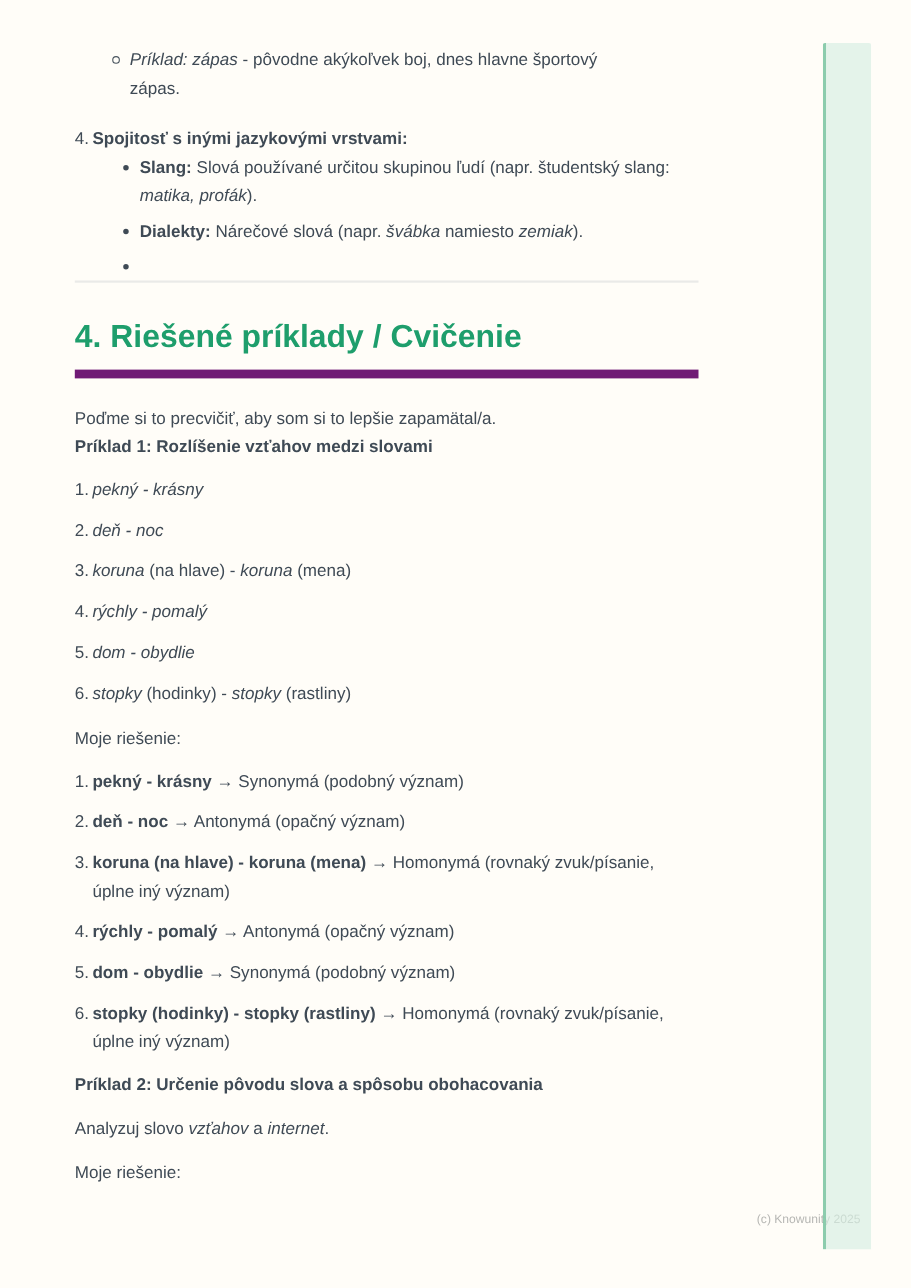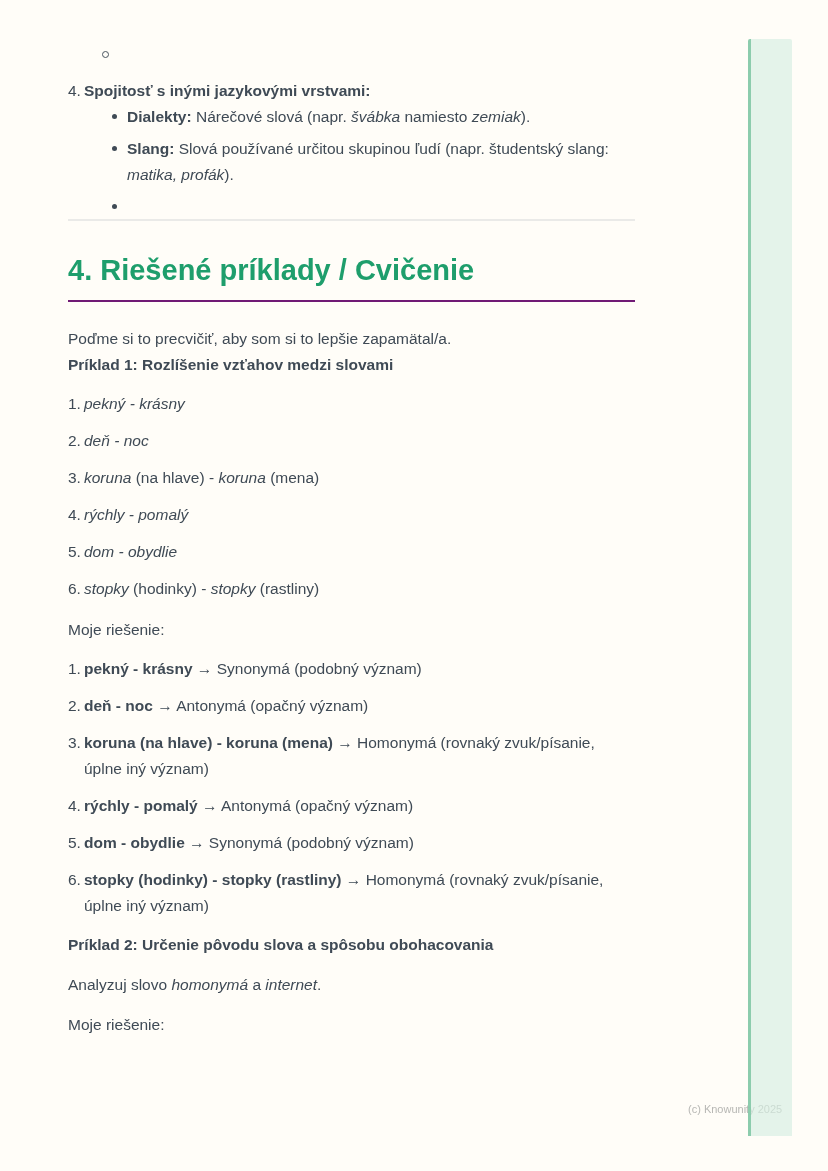--- a/index.html
+++ b/index.html
@@ -48,21 +48,21 @@
 
   .divider {
     border: none; border-top: 2px solid #eaeae8;
     margin: 10px 0 0 0; width: 100%;
   }
   .section-heading {
     margin: 30px 0 0 0;
     font-size: 29px; line-height: 38px; font-weight: 700;
     color: #1e9e6c;
     padding-bottom: 11px;
-    border-bottom: 2px solid #701a75;
+    border-bottom: 8px solid #701a75;
   }
   .para { margin: 14px 0 0 0; }
   .p-intro { margin-top: 24px; }
   .p-bold { font-weight: 700; margin-top: 0; }
   .p-task { margin-top: 15px; }
   .p-italic { margin-top: 15px; }
 
   .numlist { margin-top: 13px; }
   .numlist .numline + .numline { margin-top: 11px; }
 
@@ -88,35 +88,36 @@
     border-radius: 2px 2px 0 0;
   }
 </style>
 </head>
 <body>
 
 <div class="content">
 
   <div class="bullline sub-bullet">
     <span class="circle-marker"></span>
+    <span class="bulltext"><span class="seg-i">Príklad: zápas</span><span class="seg-n"> - pôvodne akýkoľvek boj, dnes hlavne športový</span><br><span class="seg-n">zápas.</span></span>
   </div>
 
   <div class="numline item4">
     <span class="num">4.</span>
     <span class="numtext"><span class="seg-b">Spojitosť s inými jazykovými vrstvami:</span></span>
   </div>
 
   <div>
     <div class="bullline layer-bullet">
       <span class="dot-marker"></span>
-      <span class="bulltext"><span class="seg-b">Dialekty:</span><span class="seg-n"> Nárečové slová (napr. </span><span class="seg-i">švábka</span><span class="seg-n"> namiesto </span><span class="seg-i">zemiak</span><span class="seg-n">).</span></span>
+      <span class="bulltext"><span class="seg-b">Slang:</span><span class="seg-n"> Slová používané určitou skupinou ľudí (napr. študentský slang:</span><br><span class="seg-i">matika, profák</span><span class="seg-n">).</span></span>
     </div>
     <div class="bullline layer-bullet">
       <span class="dot-marker"></span>
-      <span class="bulltext"><span class="seg-b">Slang:</span><span class="seg-n"> Slová používané určitou skupinou ľudí (napr. študentský slang:</span><br><span class="seg-i">matika, profák</span><span class="seg-n">).</span></span>
+      <span class="bulltext"><span class="seg-b">Dialekty:</span><span class="seg-n"> Nárečové slová (napr. </span><span class="seg-i">švábka</span><span class="seg-n"> namiesto </span><span class="seg-i">zemiak</span><span class="seg-n">).</span></span>
     </div>
     <div class="bullline layer-bullet">
       <span class="dot-marker"></span>
     </div>
   </div>
 
   <hr class="divider">
 
   <h1 class="section-heading">4. Riešené príklady / Cvičenie</h1>
 
@@ -176,21 +177,21 @@
       <span class="numtext"><span class="seg-b">dom - obydlie</span><span class="seg-n"> → Synonymá (podobný význam)</span></span>
     </div>
     <div class="numline">
       <span class="num">6.</span>
       <span class="numtext"><span class="seg-b">stopky (hodinky) - stopky (rastliny)</span><span class="seg-n"> → Homonymá (rovnaký zvuk/písanie,</span><br><span class="seg-n">úplne iný význam)</span></span>
     </div>
   </div>
 
   <p class="para p-bold p-example2">Príklad 2: Určenie pôvodu slova a spôsobu obohacovania</p>
 
-  <p class="para p-analyze"><span class="seg-n">Analyzuj slovo </span><span class="seg-i">homonymá</span><span class="seg-n"> a </span><span class="seg-i">internet</span><span class="seg-n">.</span></p>
+  <p class="para p-analyze"><span class="seg-n">Analyzuj slovo </span><span class="seg-i">vzťahov</span><span class="seg-n"> a </span><span class="seg-i">internet</span><span class="seg-n">.</span></p>
 
   <p class="para p-italic p-mysol2">Moje riešenie:</p>
 
 </div>
 
 <div class="copyright">(c) Knowunity 2025</div>
 
 <div class="side-bar"></div>
 
 </body></html>

